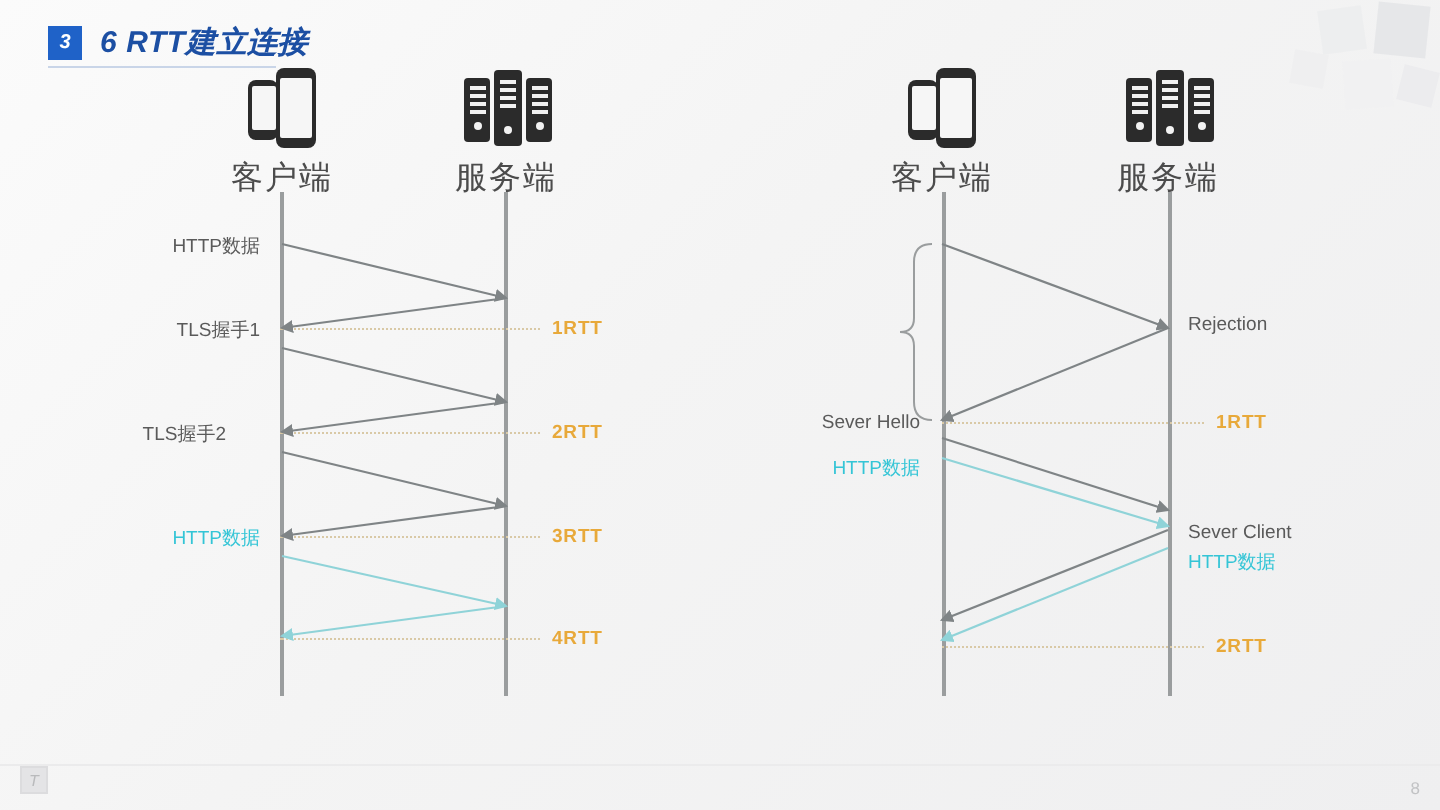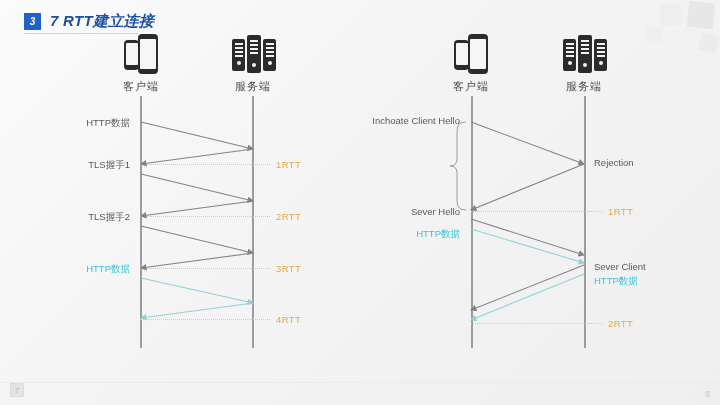--- a/index.html
+++ b/index.html
@@ -33,21 +33,21 @@
     font-style:italic;letter-spacing:.3px;white-space:nowrap;
   }
   .title-rule{position:absolute;left:24px;top:33px;width:114px;height:1px;background:#c9d5e8;}
 
   
   .diagram{position:absolute;top:0;height:405px;}
   .diagram.left{left:0;width:360px;}
   .diagram.right{left:330px;width:390px;}
 
   .node{position:absolute;text-align:center;width:90px;}
-  .node .caption{font-size:11px;color:#4c4c4c;margin-top:3px;letter-spacing:1px;}
+  .node .caption{font-size:16px;color:#4c4c4c;margin-top:3px;letter-spacing:1px;}
 
   
   .phones{position:relative;height:46px;width:90px;}
   .phone{position:absolute;border-radius:4px;background:#2b2b2b;}
   .phone.back{left:28px;top:10px;width:15px;height:30px;}
   .phone.back .scr{position:absolute;left:1.5px;top:3px;width:12px;height:22px;background:#f6f6f6;border-radius:1px;}
   .phone.front{left:42px;top:4px;width:20px;height:40px;}
   .phone.front .scr{position:absolute;left:2px;top:4.5px;width:16px;height:30px;background:#f6f6f6;border-radius:1px;}
 
   
@@ -58,21 +58,21 @@
   .rack.r3{left:55px;top:9px;width:13px;height:32px;}
   .rack .bar{position:absolute;left:2.5px;width:8px;height:2px;background:#f2f2f2;}
   .rack.r2 .bar{left:3px;width:8px;}
   .rack .dot{position:absolute;left:50%;margin-left:-2px;bottom:6px;width:4px;height:4px;border-radius:50%;background:#f2f2f2;}
 
   
   .lifeline{position:absolute;width:1.6px;background:#9a9d9e;}
 
   
   .guide{position:absolute;height:0;border-top:1px dotted #d9c9a6;}
-  .rtt{position:absolute;font-size:9.5px;color:#e8a93a;font-weight:normal;letter-spacing:.4px;}
+  .rtt{position:absolute;font-size:9.5px;color:#e8a93a;font-weight:bold;letter-spacing:.4px;}
 
   
   .step{position:absolute;font-size:9.5px;color:#5a5a5a;white-space:nowrap;text-align:right;}
   .step.cyan{color:#34c5d6;}
   .step.l{text-align:left;}
 
   
   svg.lines{position:absolute;left:0;top:0;width:720px;height:405px;pointer-events:none;}
 
   
@@ -94,21 +94,21 @@
 <div class="slide">
 
   <div class="deco d1"></div>
   <div class="deco d2"></div>
   <div class="deco d3"></div>
   <div class="deco d4"></div>
   <div class="deco d5"></div>
 
   <div class="header">
     <div class="badge">3</div>
-    <div class="title">7 RTT建立连接</div>
+    <div class="title">6 RTT建立连接</div>
   </div>
   <div class="title-rule"></div>
 
   <div class="diagram left">
 
     <div class="node" style="left:96px;top:30px;">
       <div class="phones">
         <div class="phone back">
             <div class="scr"></div>
           </div>
@@ -144,21 +144,21 @@
         </div>
       </div>
       <div class="caption">服务端</div>
     </div>
 
     <div class="lifeline" style="left:140px;top:96px;height:252px;"></div>
     <div class="lifeline" style="left:252px;top:96px;height:252px;"></div>
 
     <div class="step" style="left:46px;top:117px;width:84px;">HTTP数据</div>
     <div class="step" style="left:46px;top:159px;width:84px;">TLS握手1</div>
-    <div class="step" style="left:46px;top:211px;width:84px;">TLS握手2</div>
+    <div class="step" style="left:29px;top:211px;width:84px;">TLS握手2</div>
     <div class="step cyan" style="left:46px;top:263px;width:84px;">HTTP数据</div>
 
     <div class="guide" style="left:140px;top:164px;width:130px;"></div>
     <div class="guide" style="left:140px;top:216px;width:130px;"></div>
     <div class="guide" style="left:140px;top:268px;width:130px;"></div>
     <div class="guide" style="left:140px;top:319px;width:130px;"></div>
 
     <div class="rtt" style="left:276px;top:159px;">1RTT</div>
     <div class="rtt" style="left:276px;top:211px;">2RTT</div>
     <div class="rtt" style="left:276px;top:263px;">3RTT</div>
@@ -202,21 +202,20 @@
             <div class="bar" style="top:16px;"></div>
           <div class="dot"></div>
         </div>
       </div>
       <div class="caption">服务端</div>
     </div>
 
     <div class="lifeline" style="left:141px;top:96px;height:252px;"></div>
     <div class="lifeline" style="left:254px;top:96px;height:252px;"></div>
 
-    <div class="step" style="left:6px;top:115px;width:124px;">Inchoate Client Hello</div>
     <div class="step" style="left:36px;top:206px;width:94px;">Sever Hello</div>
     <div class="step cyan" style="left:36px;top:228px;width:94px;">HTTP数据</div>
 
     <div class="step l" style="left:264px;top:157px;">Rejection</div>
     <div class="step l" style="left:264px;top:261px;">Sever Client</div>
     <div class="step l cyan" style="left:264px;top:275px;">HTTP数据</div>
 
     <div class="guide" style="left:141px;top:211px;width:131px;"></div>
     <div class="guide" style="left:141px;top:323px;width:131px;"></div>
 

